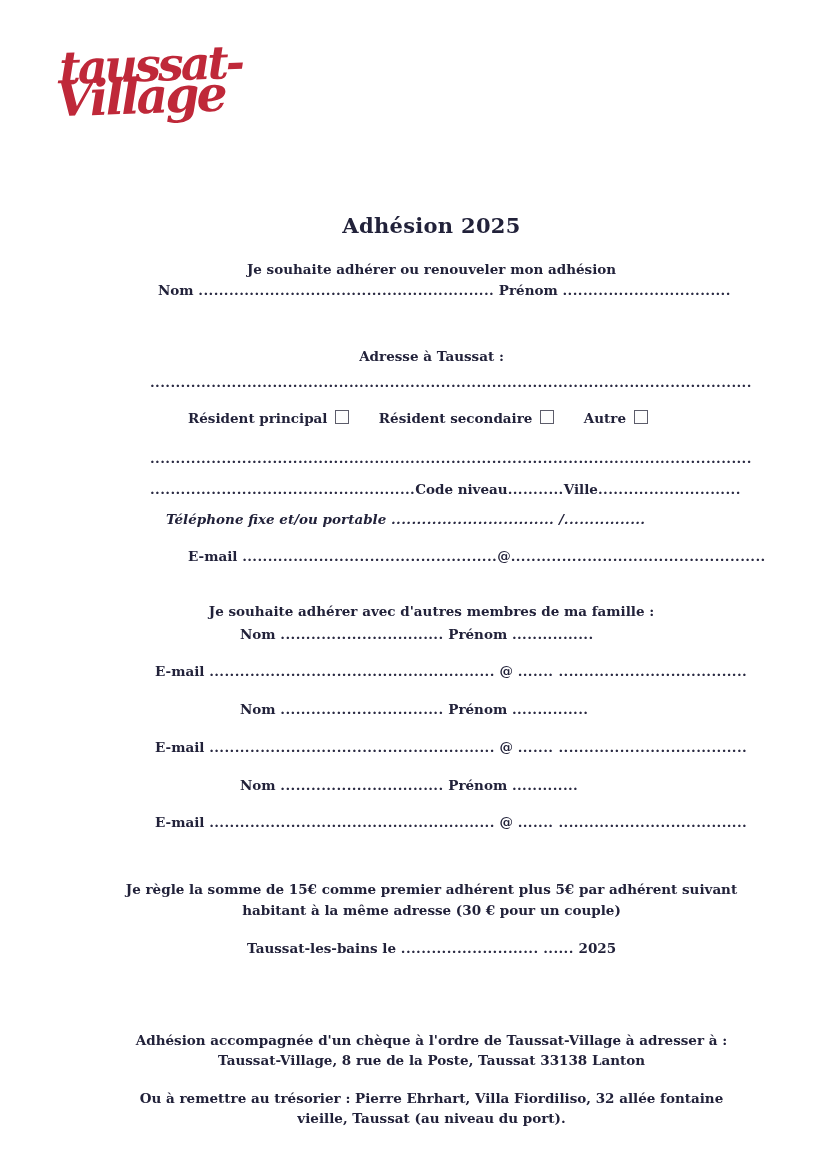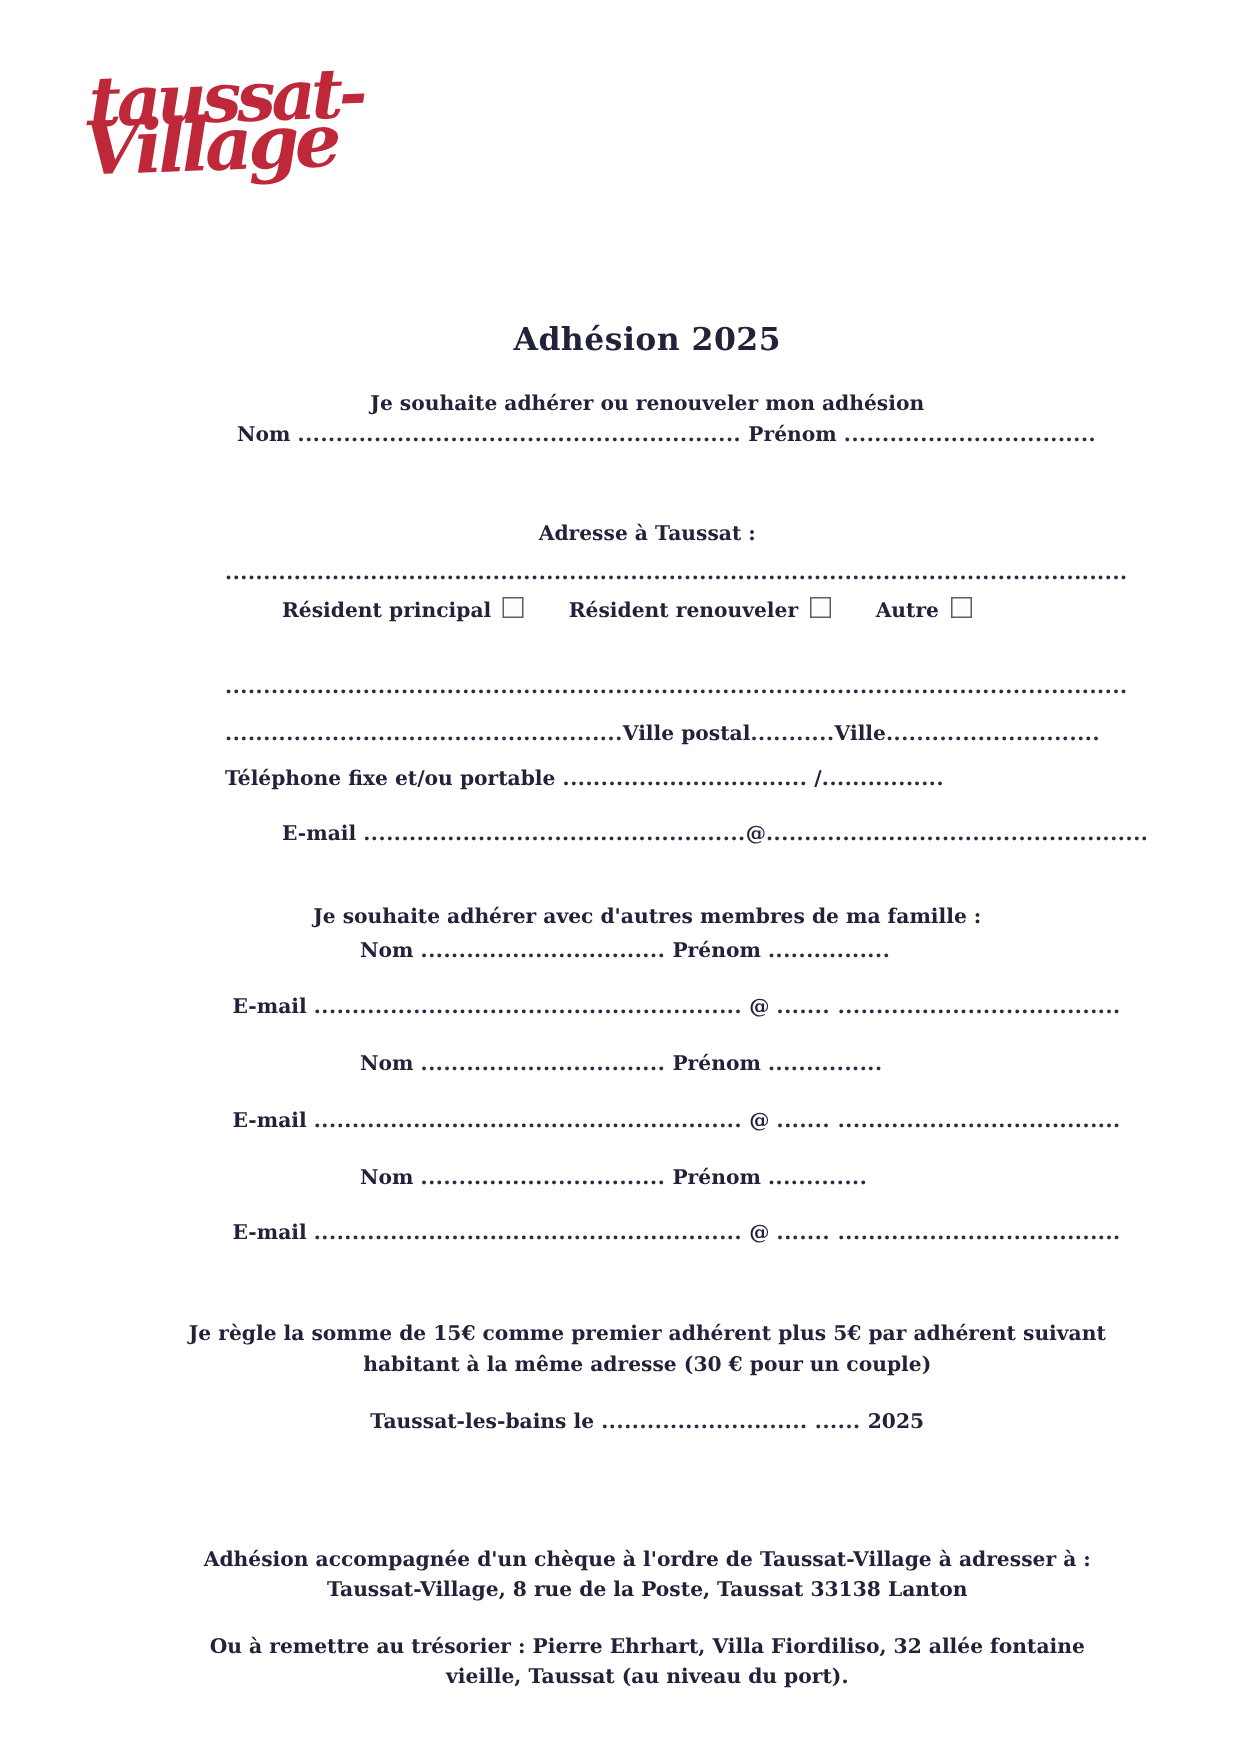--- a/index.html
+++ b/index.html
@@ -25,21 +25,21 @@
     top: 42px;
     color: #bf2839;
     font-style: italic;
     line-height: 1;
     transform: rotate(-2deg);
   }
   .logo-line1 { font-size: 46px; letter-spacing: -3px; }
   .logo-line2 { font-size: 49px; letter-spacing: -3px; margin-top: -16px; margin-left: -5px; }
   
   .cbrow { display: flex; justify-content: space-between; align-items: center; }
-  .opt { white-space: nowrap; }
+  .opt { white-space: nowrap; margin-top: 12px; }
   .cbx {
     display: inline-block;
     width: 12px;
     height: 12px;
     border: 1.5px solid #5c5c6a;
     background: #fdfdfd;
     margin-left: 8px;
     vertical-align: -1px;
   }
 </style>
@@ -64,34 +64,34 @@
   </div>
 
   <div class="line center" style="top:332px">Adresse à Taussat  :</div>
   <div class="line dots" style="top:374px; left:150px;">......................................................................................................................</div>
 
   <div class="line cbrow" style="top:398px; left:188px; width:460px;">
     <span class="opt">
       <span>Résident principal</span><span class="cbx"></span>
     </span>
     <span class="opt">
-      <span>Résident renouveler</span><span class="cbx"></span>
+      <span>Résident secondaire</span><span class="cbx"></span>
     </span>
     <span class="opt">
       <span>Autre</span><span class="cbx"></span>
     </span>
   </div>
 
   <div class="line dots" style="top:450px; left:150px;">......................................................................................................................</div>
 
   <div class="line" style="top:481px; left:150px;">
-    <span class="dots">....................................................</span><span>Ville postal</span><span class="dots">...........</span><span>Ville</span><span class="dots">............................</span>
+    <span class="dots">....................................................</span><span>Code niveau</span><span class="dots">...........</span><span>Ville</span><span class="dots">............................</span>
   </div>
 
-  <div class="line" style="top:511px; left:150px;">
+  <div class="line" style="top:511px; left:166px;font-style:italic;">
     <span>Téléphone fixe et/ou portable</span>
     <span class="dots">................................</span>
     <span>/</span><span class="dots">................</span>
   </div>
 
   <div class="line" style="top:548px; left:188px;">
     <span>E-mail</span>
     <span class="dots">..................................................</span><span>@</span><span class="dots">..................................................</span>
   </div>
 

